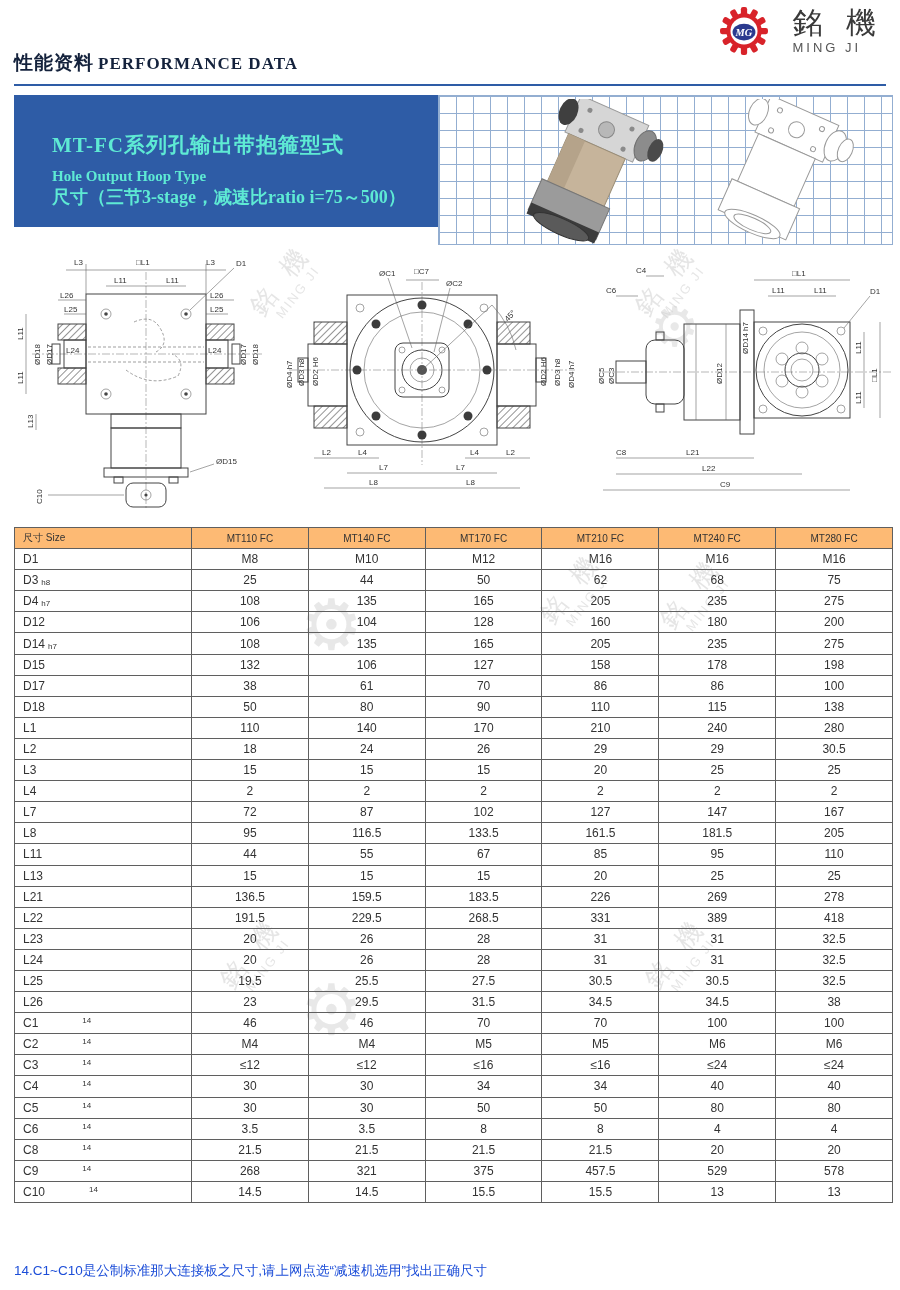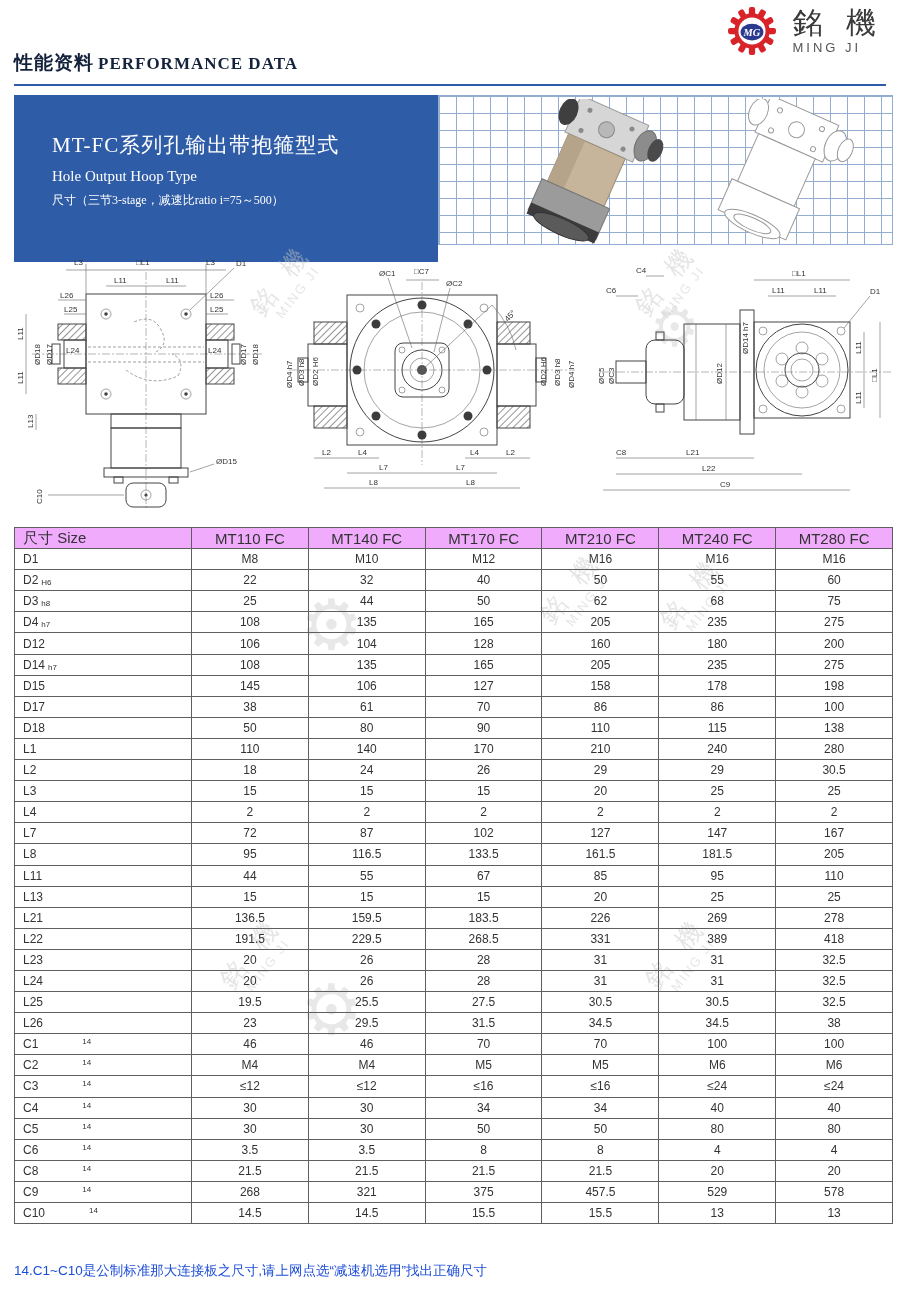--- a/index.html
+++ b/index.html
@@ -1,35 +1,35 @@
 <!DOCTYPE html>
 <html><head>
 <meta charset="utf-8">
 <style>
   html,body{margin:0;padding:0;background:#fff;}
   .page{position:relative;width:900px;height:1290px;background:#fff;overflow:hidden;
         font-family:"Liberation Sans",sans-serif;color:#222;}
 
   
-  .logo{position:absolute;top:6px;right:16px;display:flex;align-items:center;gap:16px;}
+  .logo{position:absolute;top:6px;right:16px;display:flex;align-items:center;gap:24px;}
   .logo-cn{font-family:"Liberation Serif",serif;font-size:30px;color:#3a3a3a;letter-spacing:8px;line-height:1;}
   .logo-en{font-size:13px;color:#555;letter-spacing:3px;margin-top:2px;}
   .hdr-title{position:absolute;left:14px;top:50px;font-family:"Liberation Serif",serif;
              font-weight:bold;color:#14223c;}
   .hdr-title .cn{font-size:19px;letter-spacing:1px;text-align:right;}
   .hdr-title .en{font-size:17px;letter-spacing:1px;}
   .hdr-rule{position:absolute;left:14px;top:84px;width:872px;height:2px;background:#2e5ca6;}
 
   
   .band{position:absolute;left:14px;top:95px;width:879px;height:150px;display:flex;}
-  .band-blue{width:424px;height:167px;background:#2e5ca6;color:#ffffff;box-sizing:border-box;
-             padding:36px 0 0 38px;font-family:"Liberation Serif",serif;font-weight:normal;}
+  .band-blue{width:424px;height:132px;background:#2e5ca6;color:#5eead4;box-sizing:border-box;
+             padding:36px 0 0 38px;font-family:"Liberation Serif",serif;font-weight:bold;}
   .band-blue .t1{font-size:21px;letter-spacing:1px;}
   .band-blue .t2{font-size:15px;margin-top:9px;}
-  .band-blue .t3{font-size:12px;margin-top:7px;}
+  .band-blue .t3{font-size:18px;}
   .band-grid{position:relative;flex:1;height:150px;background:#fff;
      background-image:linear-gradient(#93aed1 1px,transparent 1px),
                       linear-gradient(90deg,#93aed1 1px,transparent 1px);
      background-size:17px 17px;border:1px solid #93aed1;box-sizing:border-box;}
 
   
   .drawings{position:absolute;left:0;top:252px;width:900px;height:272px;}
   .dwg{position:absolute;}
   .dwg svg{display:block;}
   text.dim{font-family:"Liberation Sans",sans-serif;font-size:8px;fill:#333;}
@@ -43,21 +43,21 @@
       text-align:center;line-height:1.1;}
   .wm .wm-cn{font-size:26px;letter-spacing:8px;}
   .wm .wm-en{font-size:13px;letter-spacing:2px;}
   .wm-gear{position:absolute;color:#d2d2d2;opacity:.5;pointer-events:none;font-size:70px;line-height:1;}
 
   
   .table-wrap{position:absolute;left:14px;top:527px;width:879px;}
   table.spec{width:100%;border-collapse:collapse;table-layout:fixed;background:transparent;}
   .spec th,.spec td{border:1px solid #5f5f5f;height:20.1px;padding:0;font-size:12px;
       text-align:center;color:#333;overflow:hidden;white-space:nowrap;}
-  .spec th{background:#f0abfc;font-weight:normal;font-size:15px;}
+  .spec th{background:#fdba74;font-weight:normal;font-size:10px;}
   .spec th:first-child,.spec td:first-child{text-align:left;padding-left:8px;width:168px;}
   .spec td{background:rgba(255,255,255,.0);}
   .spec .rsub{font-size:8px;margin-left:3px;vertical-align:-1px;}
   .spec .rsup{font-size:8px;vertical-align:4px;margin-left:44px;}
 
   .footnote{position:absolute;left:14px;top:1262px;font-size:13.5px;color:#1d4ed8;}
 </style>
 </head>
 <body>
 
@@ -414,29 +414,20 @@
           <tr>
             <td><span>D1</span></td>
             <td>M8</td>
             <td>M10</td>
             <td>M12</td>
             <td>M16</td>
             <td>M16</td>
             <td>M16</td>
           </tr>
           <tr>
-            <td><span>D2</span><span class="rsub">H6</span></td>
-            <td>22</td>
-            <td>32</td>
-            <td>40</td>
-            <td>50</td>
-            <td>55</td>
-            <td>60</td>
-          </tr>
-          <tr>
             <td><span>D3</span><span class="rsub">h8</span></td>
             <td>25</td>
             <td>44</td>
             <td>50</td>
             <td>62</td>
             <td>68</td>
             <td>75</td>
           </tr>
           <tr>
             <td><span>D4</span><span class="rsub">h7</span></td>
@@ -460,21 +451,21 @@
             <td><span>D14</span><span class="rsub">h7</span></td>
             <td>108</td>
             <td>135</td>
             <td>165</td>
             <td>205</td>
             <td>235</td>
             <td>275</td>
           </tr>
           <tr>
             <td><span>D15</span></td>
-            <td>145</td>
+            <td>132</td>
             <td>106</td>
             <td>127</td>
             <td>158</td>
             <td>178</td>
             <td>198</td>
           </tr>
           <tr>
             <td><span>D17</span></td>
             <td>38</td>
             <td>61</td>

